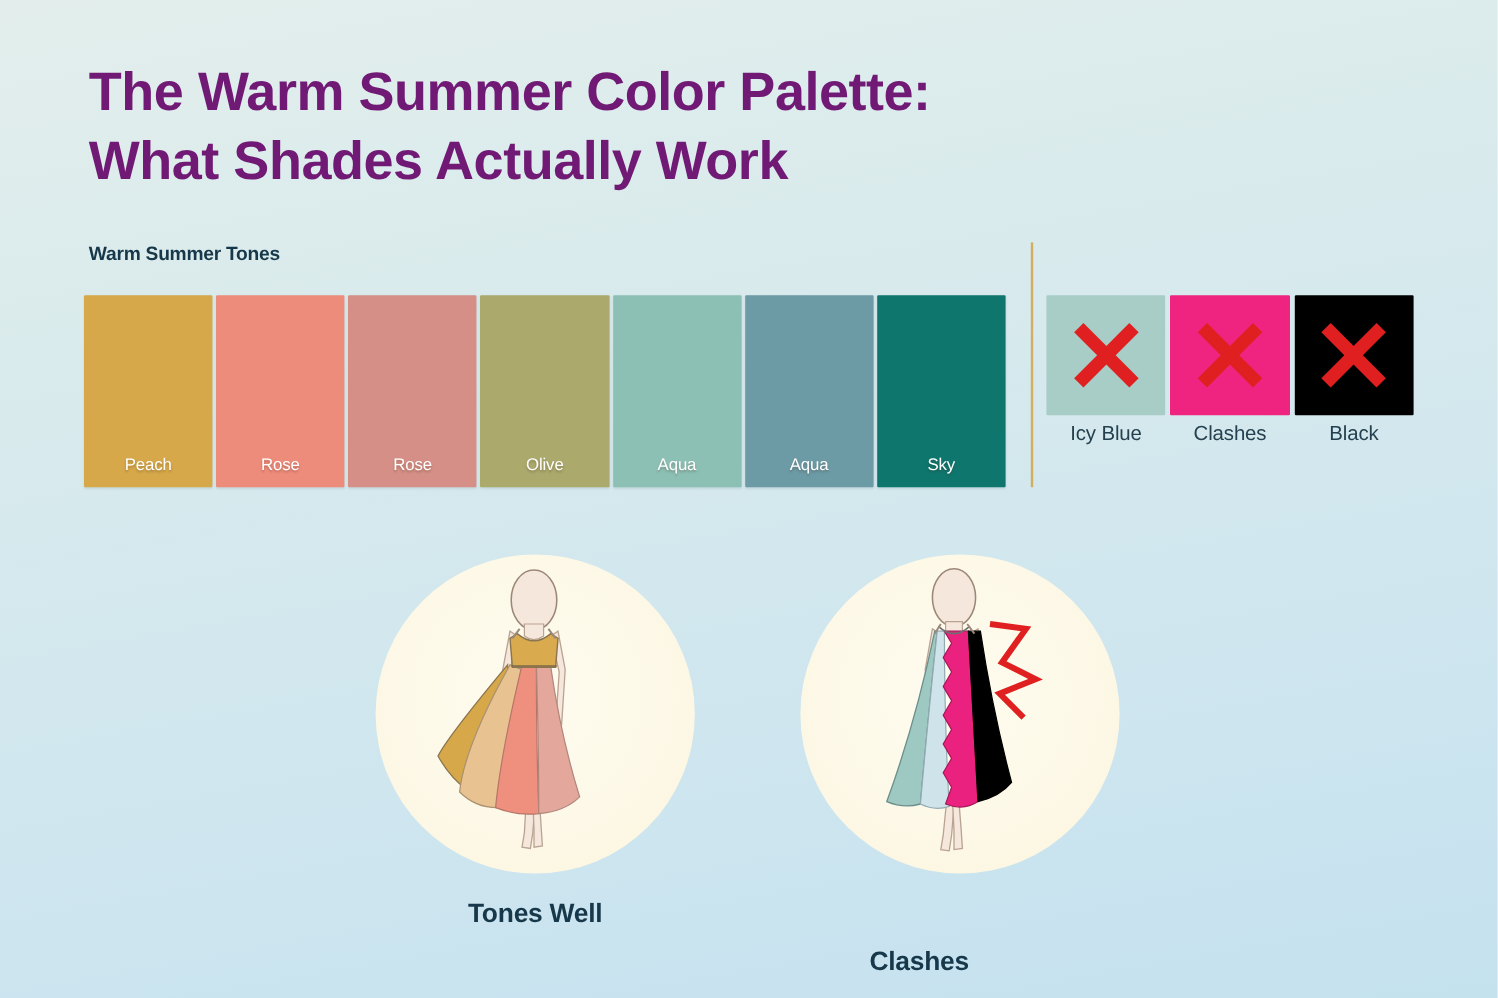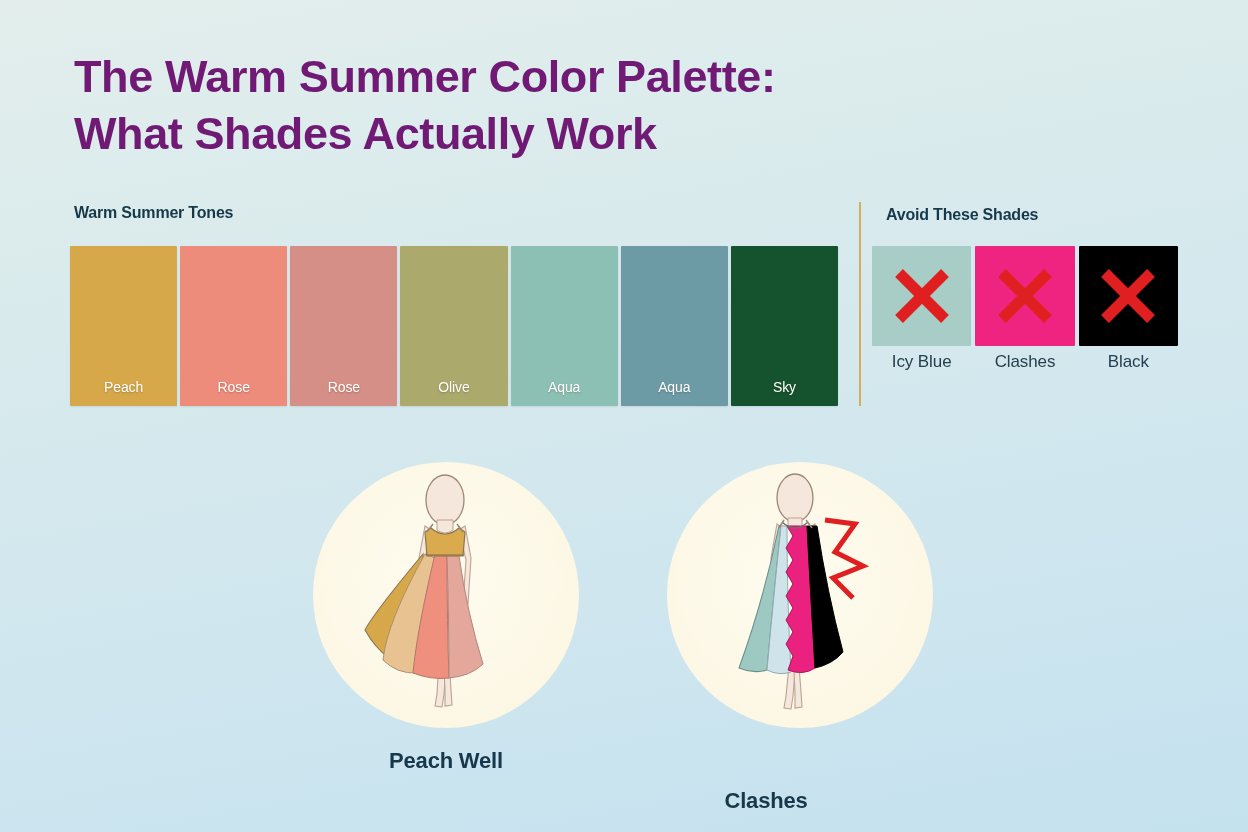--- a/index.html
+++ b/index.html
@@ -193,28 +193,27 @@
       </div>
       <div class="swatch" style="background: rgb(172, 169, 109);">
         <span class="swatch-label">Olive</span>
       </div>
       <div class="swatch" style="background: rgb(141, 192, 180);">
         <span class="swatch-label">Aqua</span>
       </div>
       <div class="swatch" style="background: rgb(108, 155, 166);">
         <span class="swatch-label">Aqua</span>
       </div>
-      <div class="swatch" style="background: #14532d;">
+      <div class="swatch" style="background: #0f766e;">
         <span class="swatch-label">Sky</span>
       </div>
     </div>
 
   <div class="divider"></div>
 
-  <div class="section-heading" id="avoid-heading">Avoid These Shades</div>
 
   <div class="avoid-strip" id="avoid-strip">
       <div class="avoid-chip" style="background: rgb(168, 204, 198);">
         <svg width="62" height="62" viewBox="0 0 62 62">
           <polyline points="8,8 54,54" stroke="#e02020" stroke-width="11" fill="none" stroke-linecap="butt"></polyline>
           <polyline points="54,8 8,54" stroke="#e02020" stroke-width="11" fill="none" stroke-linecap="butt"></polyline>
         </svg>
       </div>
       <div class="avoid-chip" style="background: rgb(238, 36, 128);">
         <svg width="62" height="62" viewBox="0 0 62 62">
@@ -287,16 +286,16 @@
       <path d="M140 64 Q144 140 148 206 Q166 202 176 190 Q160 130 150 64 Z" fill="#000000" stroke="#000000" stroke-width="1"></path>
 
       <path d="M115 60 Q128 72 141 60" stroke="#6f6f6f" stroke-width="1.3" fill="none"></path>
       <path d="M117 58 L112 66" stroke="#9c8878" stroke-width="1.6" fill="none"></path>
       <path d="M139 58 L145 66" stroke="#9c8878" stroke-width="1.6" fill="none"></path>
 
       <polyline points="158,58 188,62 168,90 196,104 166,116 186,136" fill="none" stroke="#e02020" stroke-width="5" stroke-linejoin="miter" stroke-linecap="butt"></polyline>
     </svg>
   </div>
 
-  <div class="figure-caption" id="caption-works">Peach Well</div>
+  <div class="figure-caption" id="caption-works">Tones Well</div>
   <div class="figure-caption" id="caption-clashes">Clashes</div>
 
 </div>
 
 </body></html>

